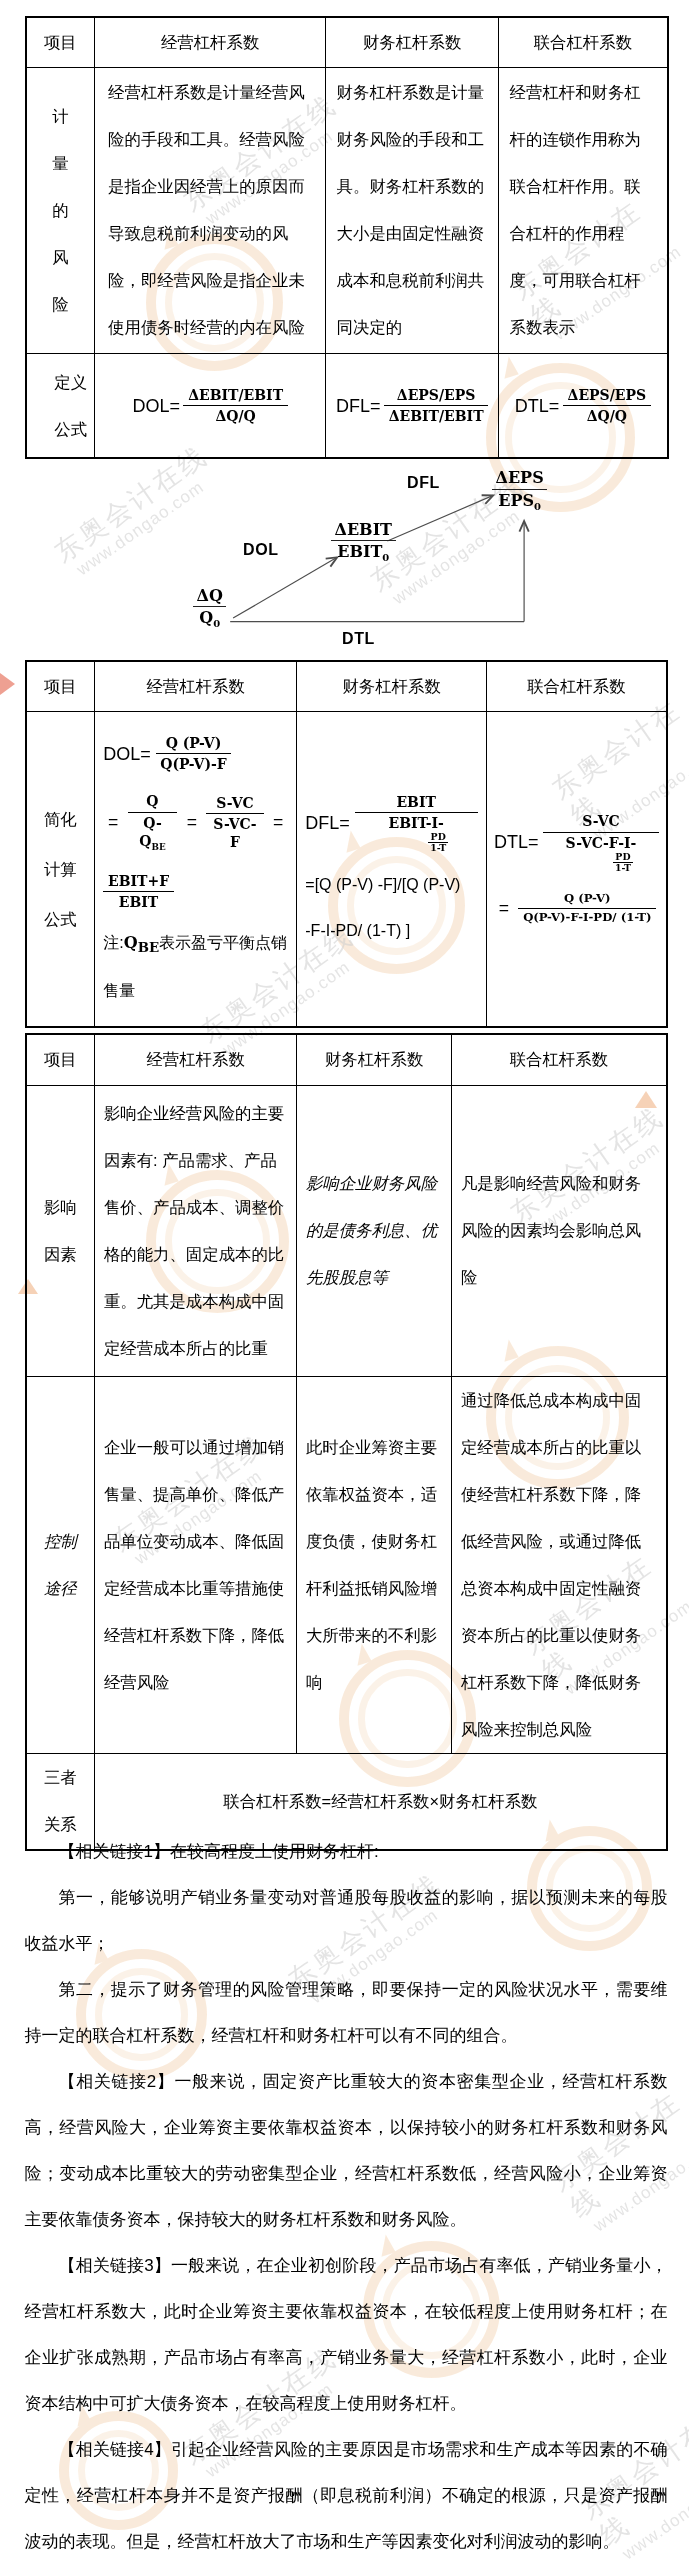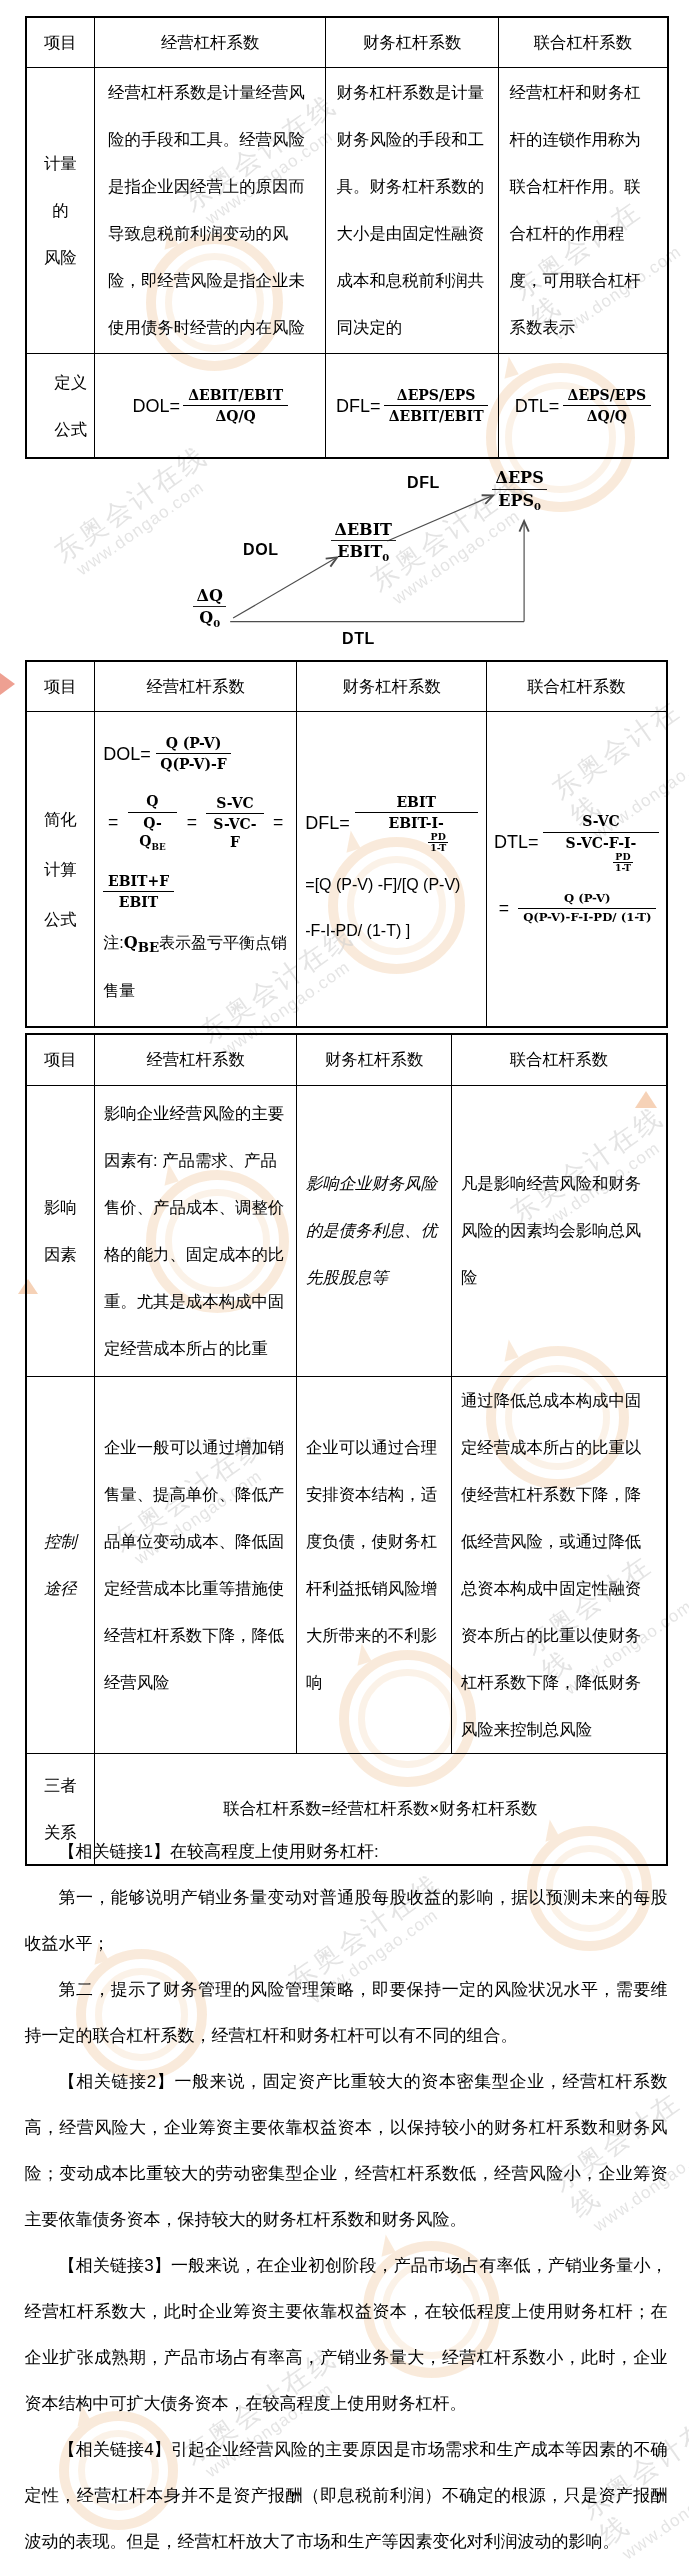--- a/index.html
+++ b/index.html
@@ -149,21 +149,21 @@
         <col style="width:169px">
       </colgroup>
     <tbody>
         <tr style="height:50px;">
       <td class="hdr">项目</td>
       <td class="hdr">经营杠杆系数</td>
       <td class="hdr">财务杠杆系数</td>
       <td class="hdr">联合杠杆系数</td>
     </tr>
     <tr style="height:286px;">
-      <td class="lbl" style="padding:0 12px;">计量的
+      <td class="lbl" style="padding:0 20px;">计量的
 风险</td>
       <td class="txt" style="padding:0 13px;">经营杠杆系数是计量经营风险的手段和工具。经营风险是指企业因经营上的原因而导致息税前利润变动的风险，即经营风险是指企业未使用债务时经营的内在风险</td>
       <td class="txt">财务杠杆系数是计量财务风险的手段和工具。财务杠杆系数的大小是由固定性融资成本和息税前利润共同决定的</td>
       <td class="txt">经营杠杆和财务杠杆的连锁作用称为联合杠杆作用。联合杠杆的作用程度，可用联合杠杆系数表示</td>
     </tr>
     <tr style="height:105px;">
       <td class="lbl" style="padding:0 7px;text-align:right;">定义
 公式</td>
       <td>
         <div class="def-wrap">
@@ -329,24 +329,24 @@
       <td class="lbl" style="padding:0 3.5px;">影响
 因素</td>
       <td class="txt" style="padding:0 8.8px;">影响企业经营风险的主要因素有: 产品需求、产品售价、产品成本、调整价格的能力、固定成本的比重。尤其是成本构成中固定经营成本所占的比重</td>
       <td class="txt" style="padding:0 8.8px;font-style:italic;">影响企业财务风险的是债务利息、优先股股息等</td>
       <td class="txt" style="padding:0 8.8px;margin-top:32px;">凡是影响经营风险和财务风险的因素均会影响总风险</td>
     </tr>
     <tr style="height:339px;">
       <td class="lbl" style="padding:0 7px;font-style:italic;">控制
 途径</td>
       <td class="txt" style="padding:0 8.8px;">企业一般可以通过增加销售量、提高单价、降低产品单位变动成本、降低固定经营成本比重等措施使经营杠杆系数下降，降低经营风险</td>
-      <td class="txt" style="padding:0 8.8px;">企业可以通过合理安排资本结构，适度负债，使财务杠杆利益抵销风险增大所带来的不利影响</td>
+      <td class="txt" style="padding:0 8.8px;">此时企业筹资主要依靠权益资本，适度负债，使财务杠杆利益抵销风险增大所带来的不利影响</td>
       <td class="txt" style="padding:0 8.8px;">通过降低总成本构成中固定经营成本所占的比重以使经营杠杆系数下降，降低经营风险，或通过降低总资本构成中固定性融资资本所占的比重以使财务杠杆系数下降，降低财务风险来控制总风险</td>
     </tr>
-    <tr style="height:112px;">
+    <tr style="height:97px;">
       <td class="lbl" style="padding:0 3.5px;">三者
 关系</td>
       <td class="cent" colspan="3">联合杠杆系数=经营杠杆系数×财务杠杆系数</td>
     </tr>
   </tbody>
     </table>
 
   <div class="textblock">
     <p>【相关链接1】在较高程度上使用财务杠杆:</p>
     <p>第一，能够说明产销业务量变动对普通股每股收益的影响，据以预测未来的每股收益水平；</p>

